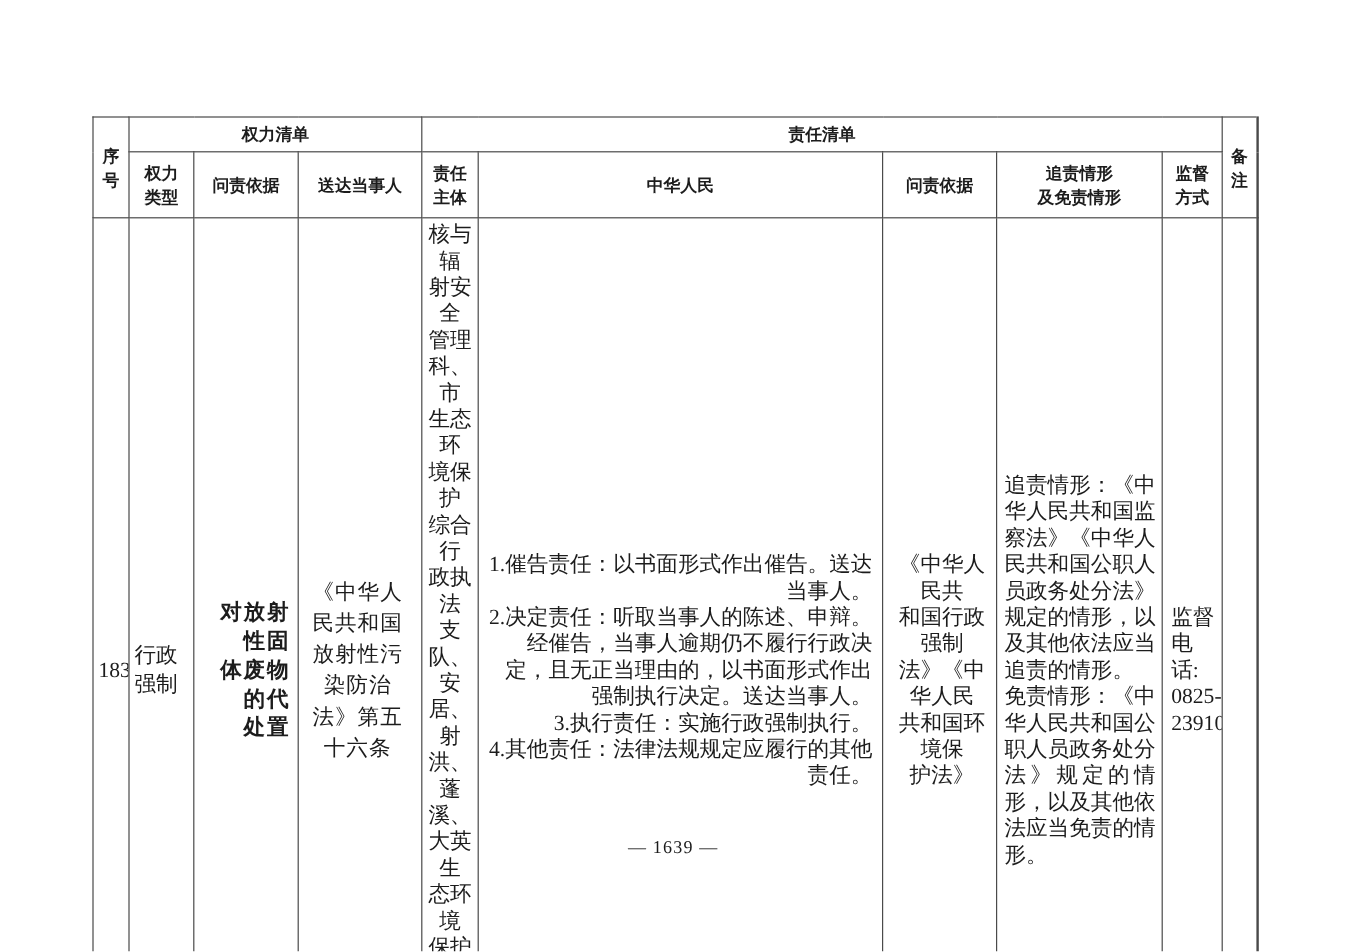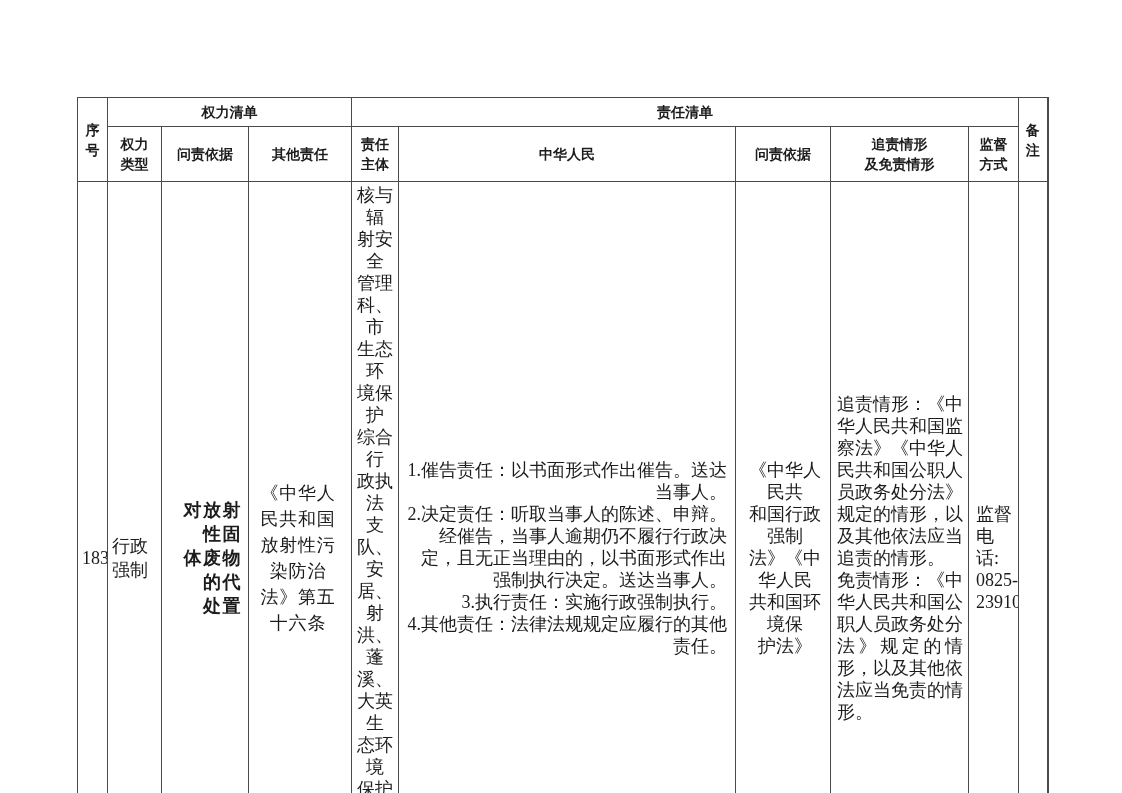--- a/index.html
+++ b/index.html
@@ -93,21 +93,21 @@
 号</td>
         <td class="th" colspan="3">权力清单</td>
         <td class="th" colspan="5">责任清单</td>
         <td class="th" rowspan="2">备
 注</td>
       </tr>
       <tr class="hrow2">
         <td class="th">权力
 类型</td>
         <td class="th">问责依据</td>
-        <td class="th">其他责任</td>
+        <td class="th">送达当事人</td>
         <td class="th">责任
 主体</td>
         <td class="th">中华人民</td>
         <td class="th">问责依据</td>
         <td class="th">追责情形
 及免责情形</td>
         <td class="th">监督
 方式</td>
       </tr>
       <tr class="brow">
@@ -151,14 +151,15 @@
 免责情形：《中华人民共和国公职人员政务处分法》规定的情形，以及其他依法应当免责的情形。</td>
         <td class="c c-supervision">监督
 电话:
 0825-
 2391002</td>
         <td class="c"></td>
       </tr>
     </tbody>
   </table>
 
+  <div class="footer">— 1639 —</div>
 
 </div>
 
 </body></html>

